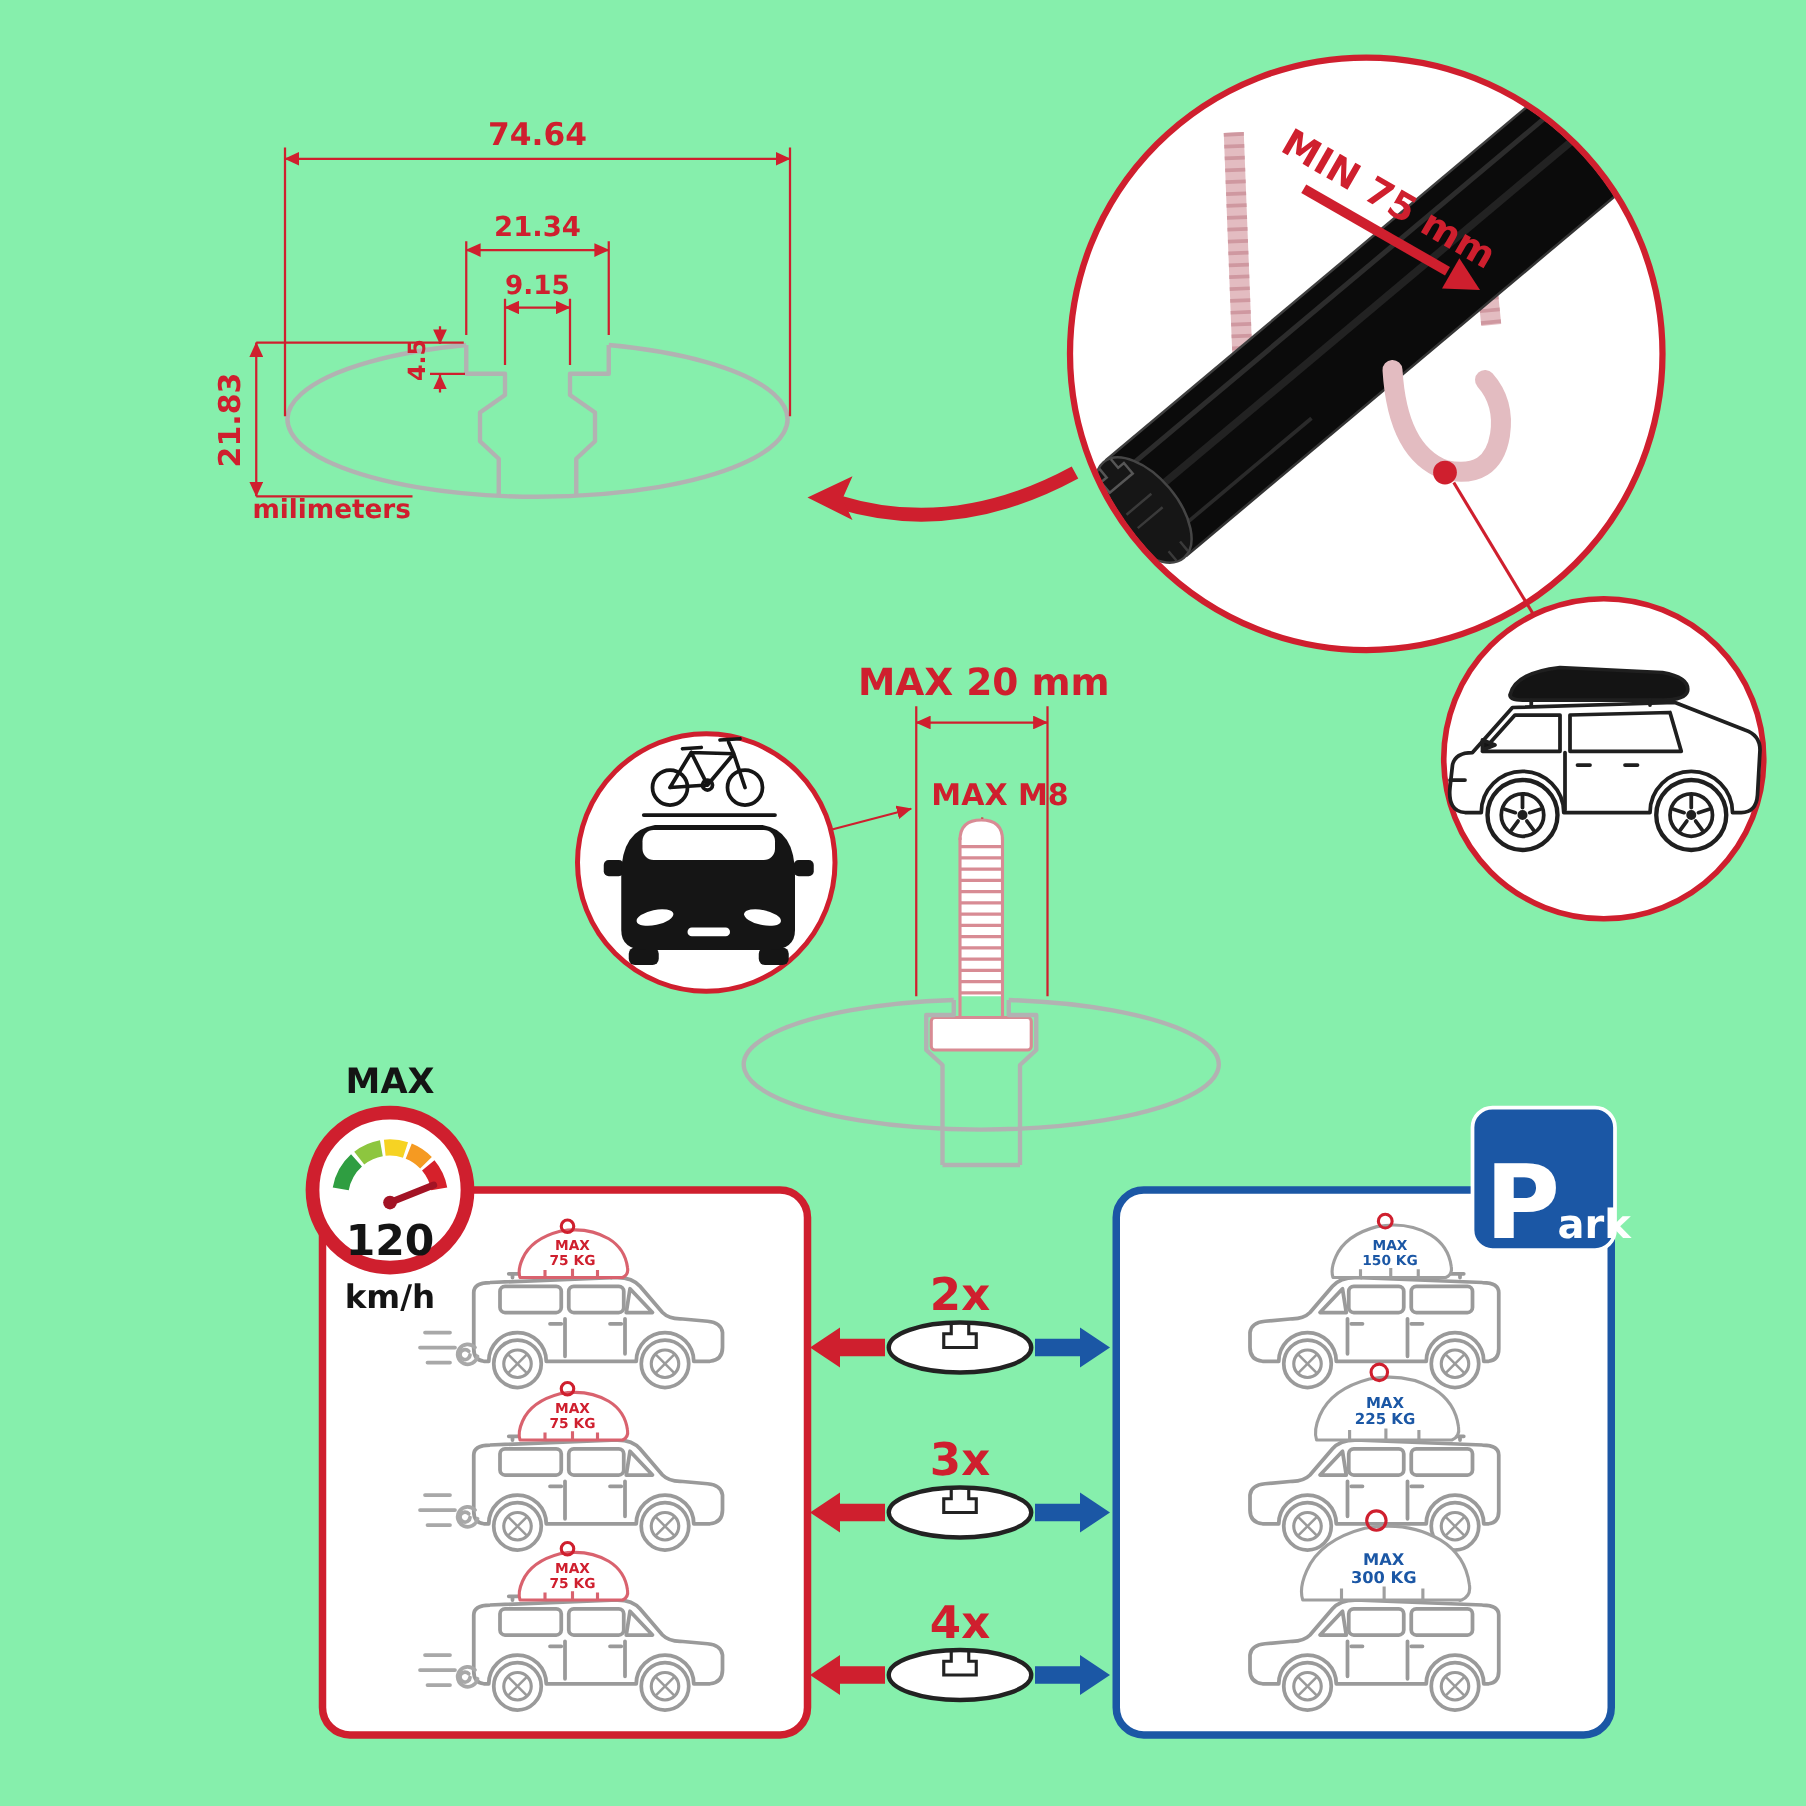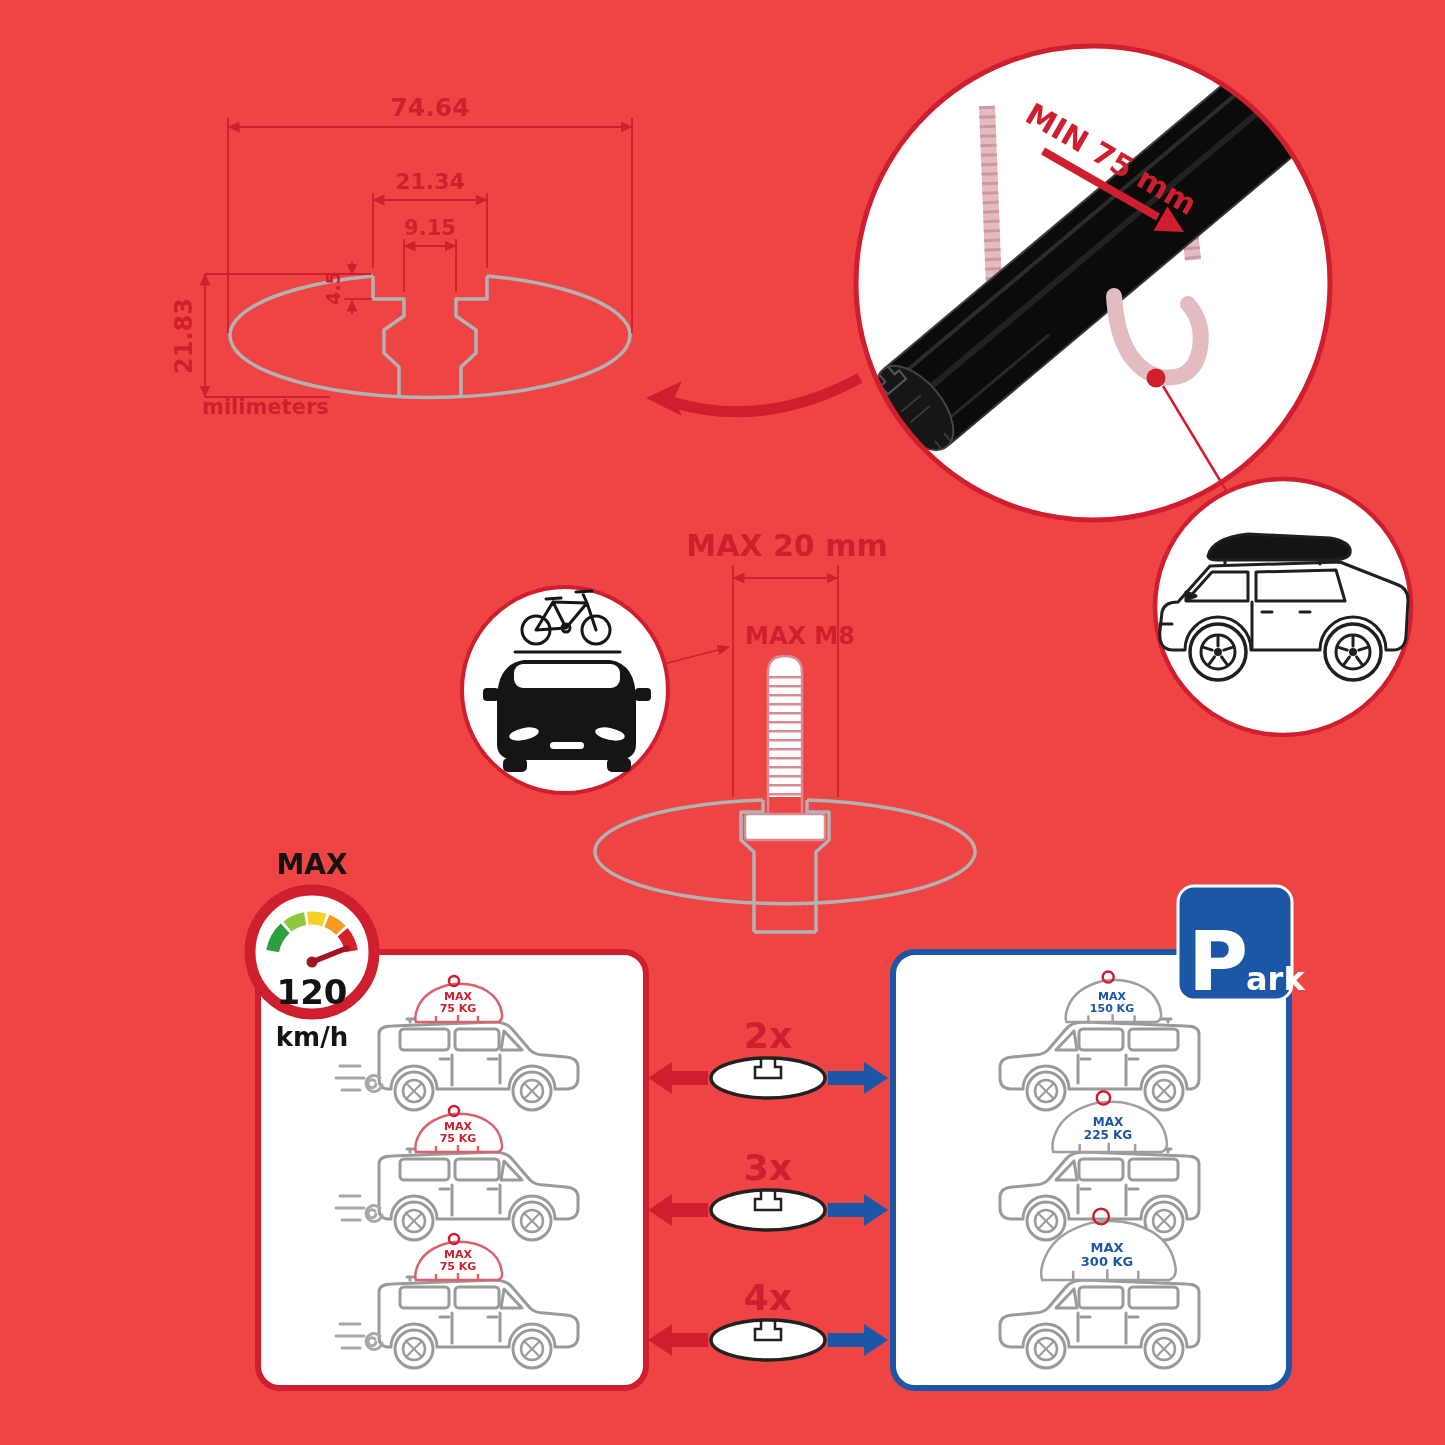--- a/index.html
+++ b/index.html
@@ -1,16 +1,16 @@
 <!DOCTYPE html>
 <html><head>
 <meta charset="utf-8">
 <style>
   html,body{margin:0;padding:0;background:#fff;}
-  #stage{position:relative;width:1445px;height:1445px;background:#ef4444;overflow:hidden;}
+  #stage{position:relative;width:1445px;height:1445px;background:#86efac;overflow:hidden;}
   svg{font-family:"DejaVu Sans",sans-serif;}
   svg text{font-weight:bold;}
   .t-red{fill:#cf1f2e;}
   .t-blue{fill:#1b57a5;}
   .t-blk{fill:#141414;}
   .t-wht{fill:#ffffff;}
   .mid{text-anchor:middle;}
   .dimline{stroke:#cf1f2e;stroke-width:1.8;fill:none;}
   .profile{stroke:#b2b2b2;stroke-width:3.5;fill:none;stroke-linejoin:round;}
 </style>

